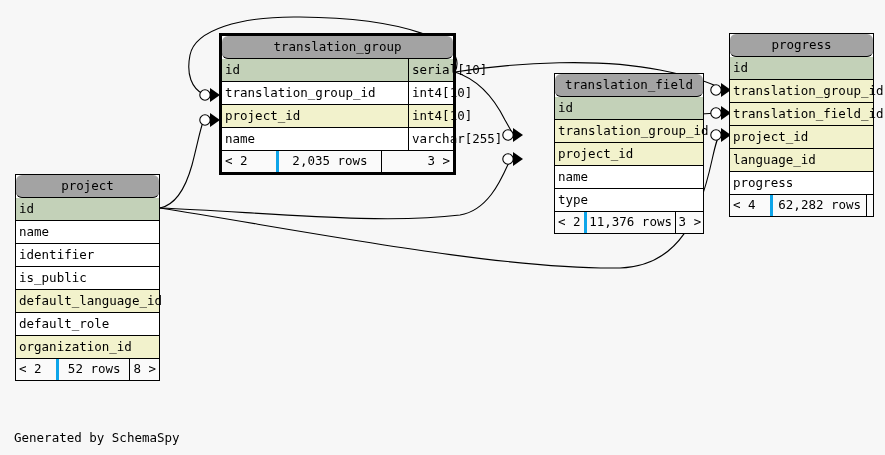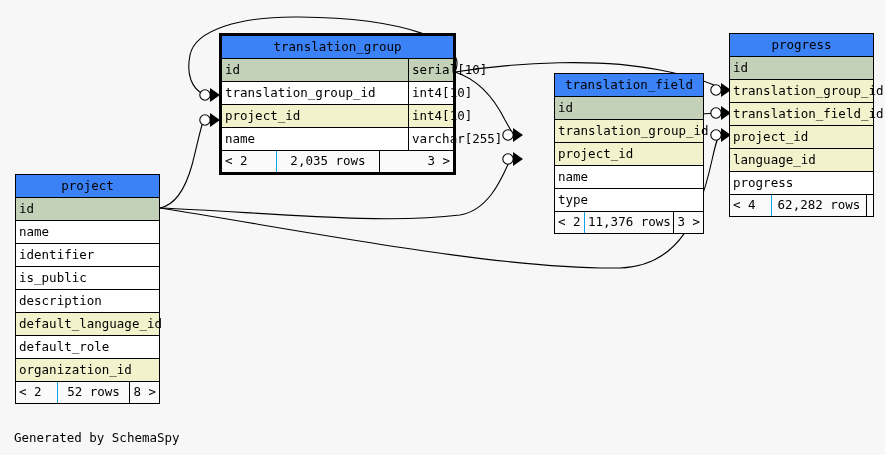--- a/index.html
+++ b/index.html
@@ -19,27 +19,28 @@
     background:#ffffff;
     box-sizing:border-box;
     font-size:12.5px;
     line-height:1;
     color:#000;
   }
   .table.primary{border:3px solid #000;}
 
   .thead{
     height:22px;
-    background:#3b82f6;
+    background:#a3a3a3;
     text-align:center;
     font-size:12.5px;
     white-space:nowrap;
     border-bottom:1px solid #000;
     display:flex;align-items:center;justify-content:center;
     overflow:visible;
+    border-radius:6px;
   }
   .thead span{display:inline-block;}
 
   .row{
     height:22px;
     display:flex;
     align-items:stretch;
     border-bottom:1px solid #000;
     background:#ffffff;
     white-space:nowrap;
@@ -68,21 +69,21 @@
     align-items:stretch;
     background:#fafafa;
     white-space:nowrap;
   }
   .tfoot .fcell{
     display:flex;align-items:center;
     overflow:visible;
     padding:0 3px;
   }
   .tfoot .fl{justify-content:flex-start;}
-  .tfoot .fm{justify-content:center;border-left:1px solid #0ea5e9;border-right:1px solid #000;}
+  .tfoot .fm{justify-content:center;border-left:3px solid #0ea5e9;border-right:1px solid #000;}
   .tfoot .fr{justify-content:flex-end;}
 
   .footer-note{
     position:absolute;
     left:14px;top:430px;
     font-size:12.5px;
     color:#000000;
     white-space:nowrap;
   }
 </style>
@@ -168,23 +169,20 @@
     </div>
     <div class="row">
       <div class="cname">name</div>
     </div>
     <div class="row">
       <div class="cname">identifier</div>
     </div>
     <div class="row">
       <div class="cname">is_public</div>
     </div>
-    <div class="row">
-      <div class="cname">description</div>
-    </div>
     <div class="row fk">
       <div class="cname">default_language_id</div>
     </div>
     <div class="row">
       <div class="cname">default_role</div>
     </div>
     <div class="row fk">
       <div class="cname">organization_id</div>
     </div>
 

